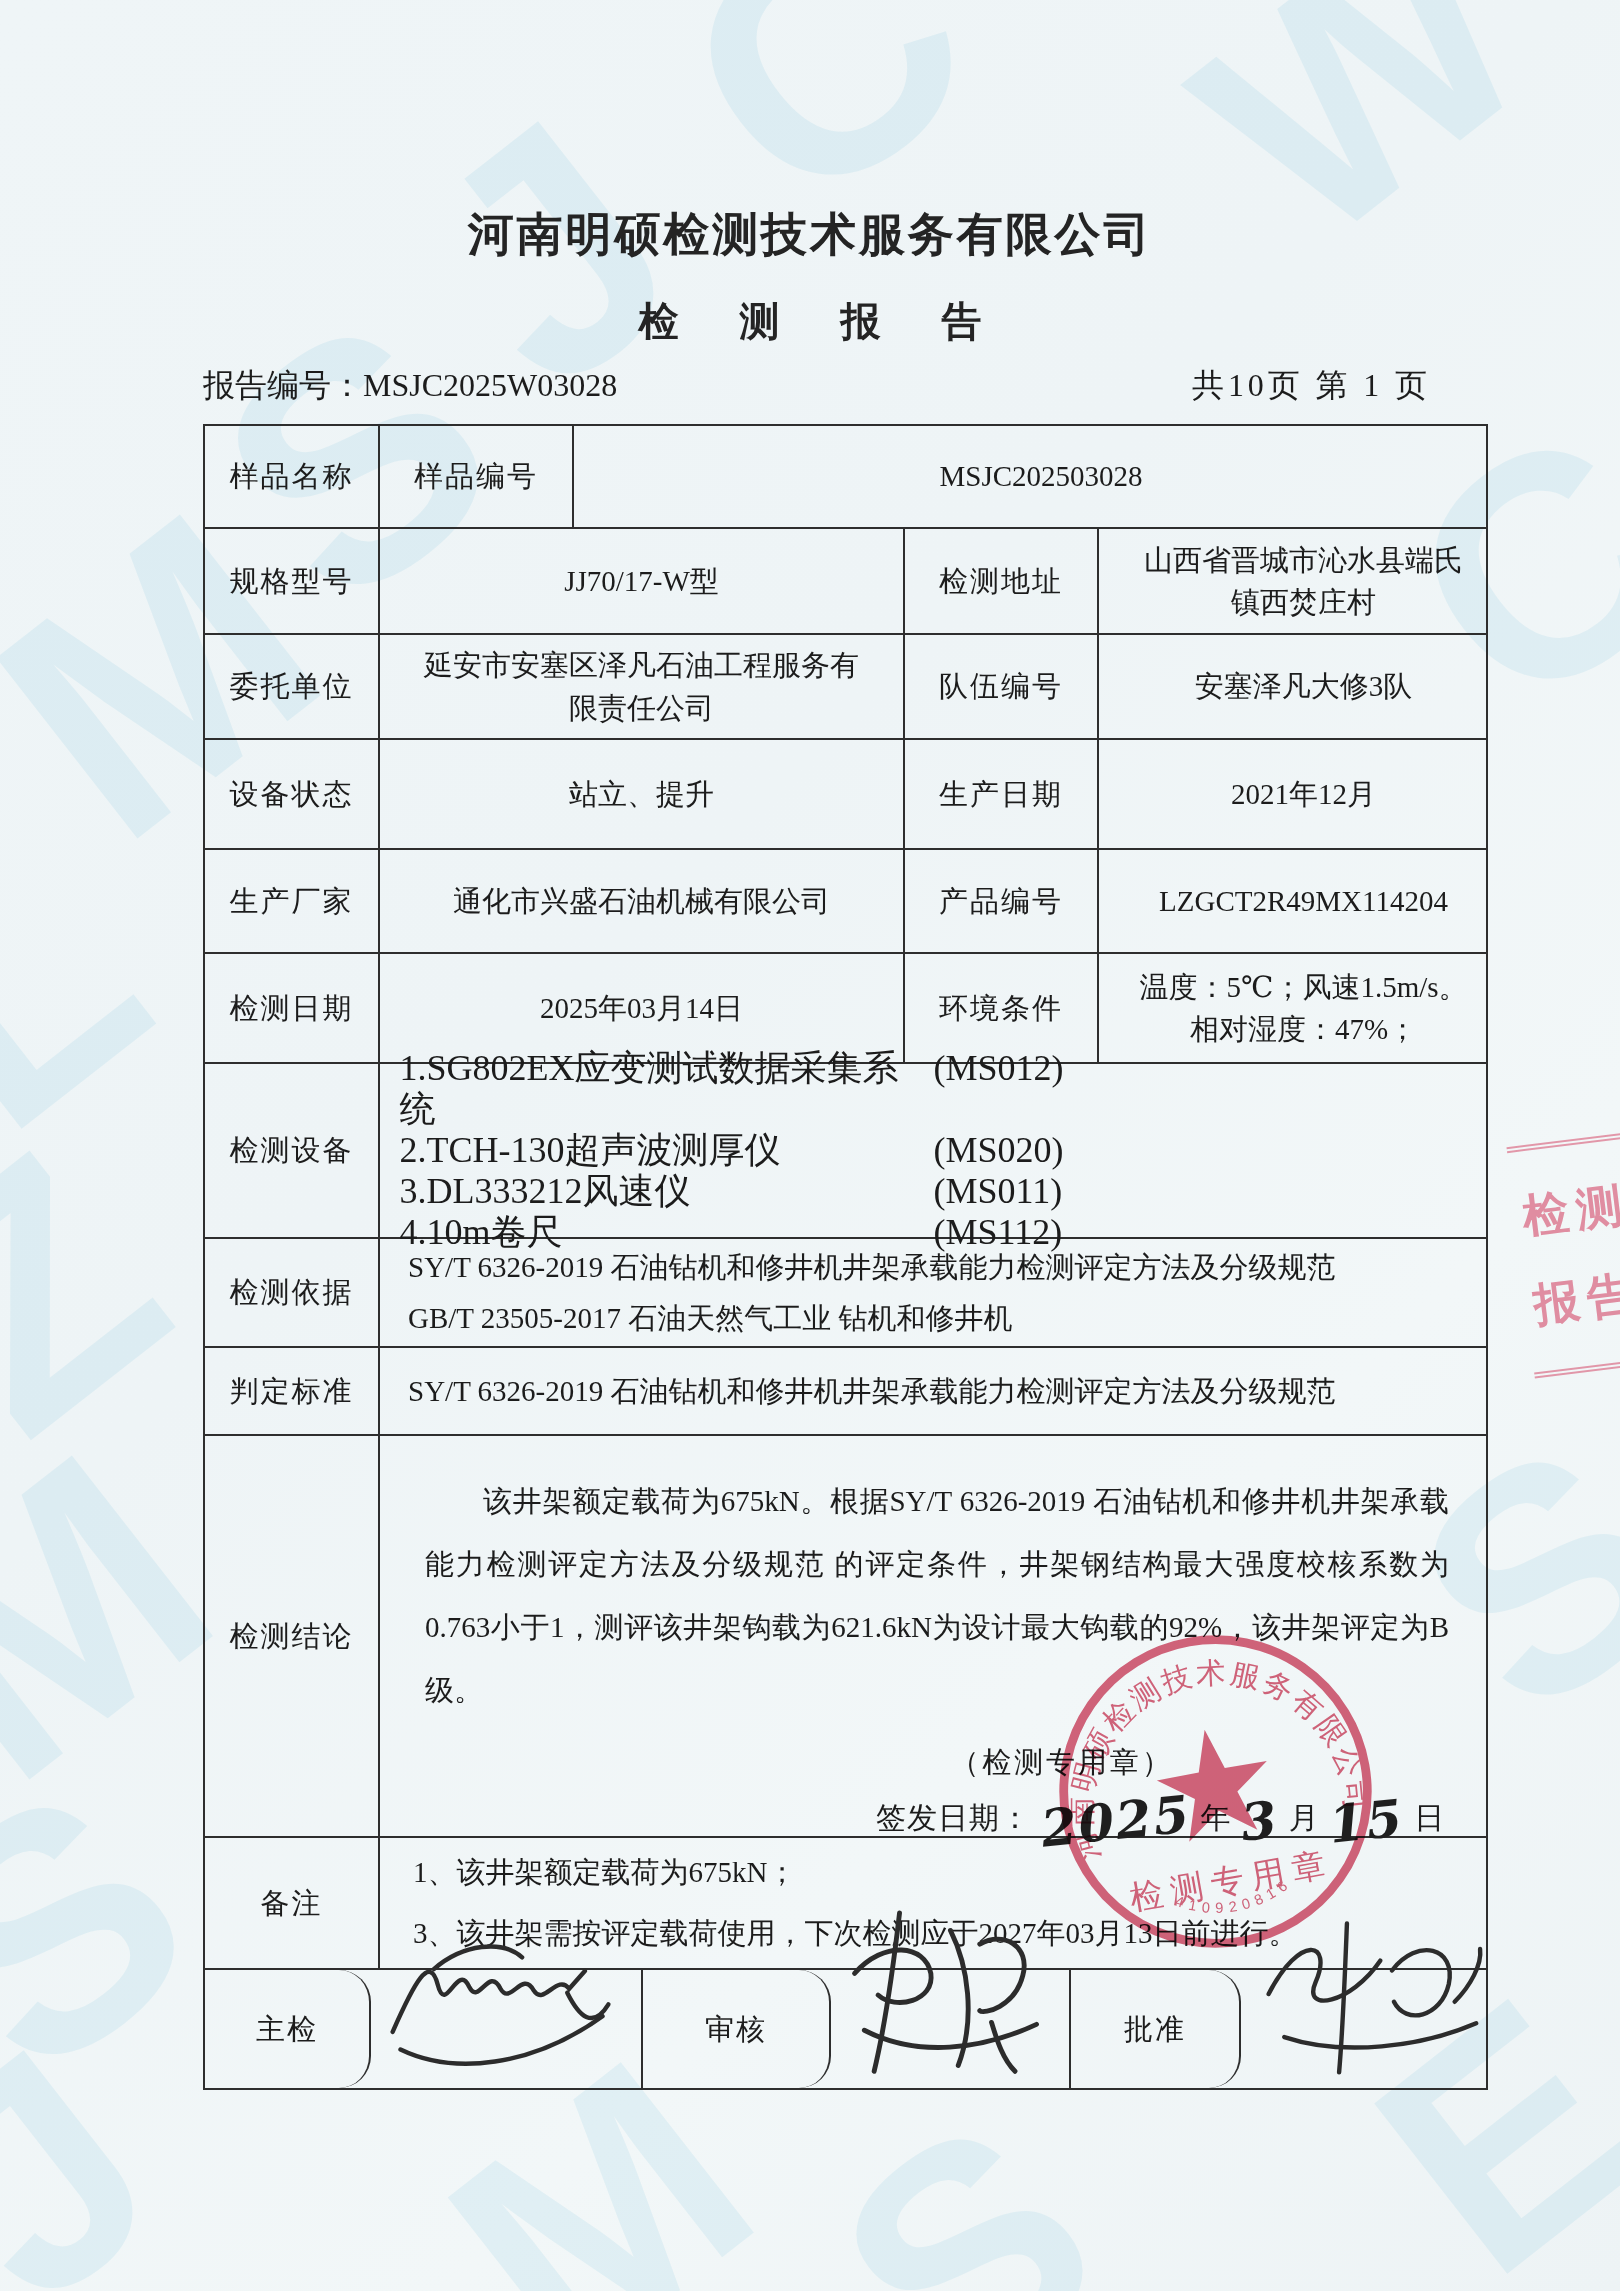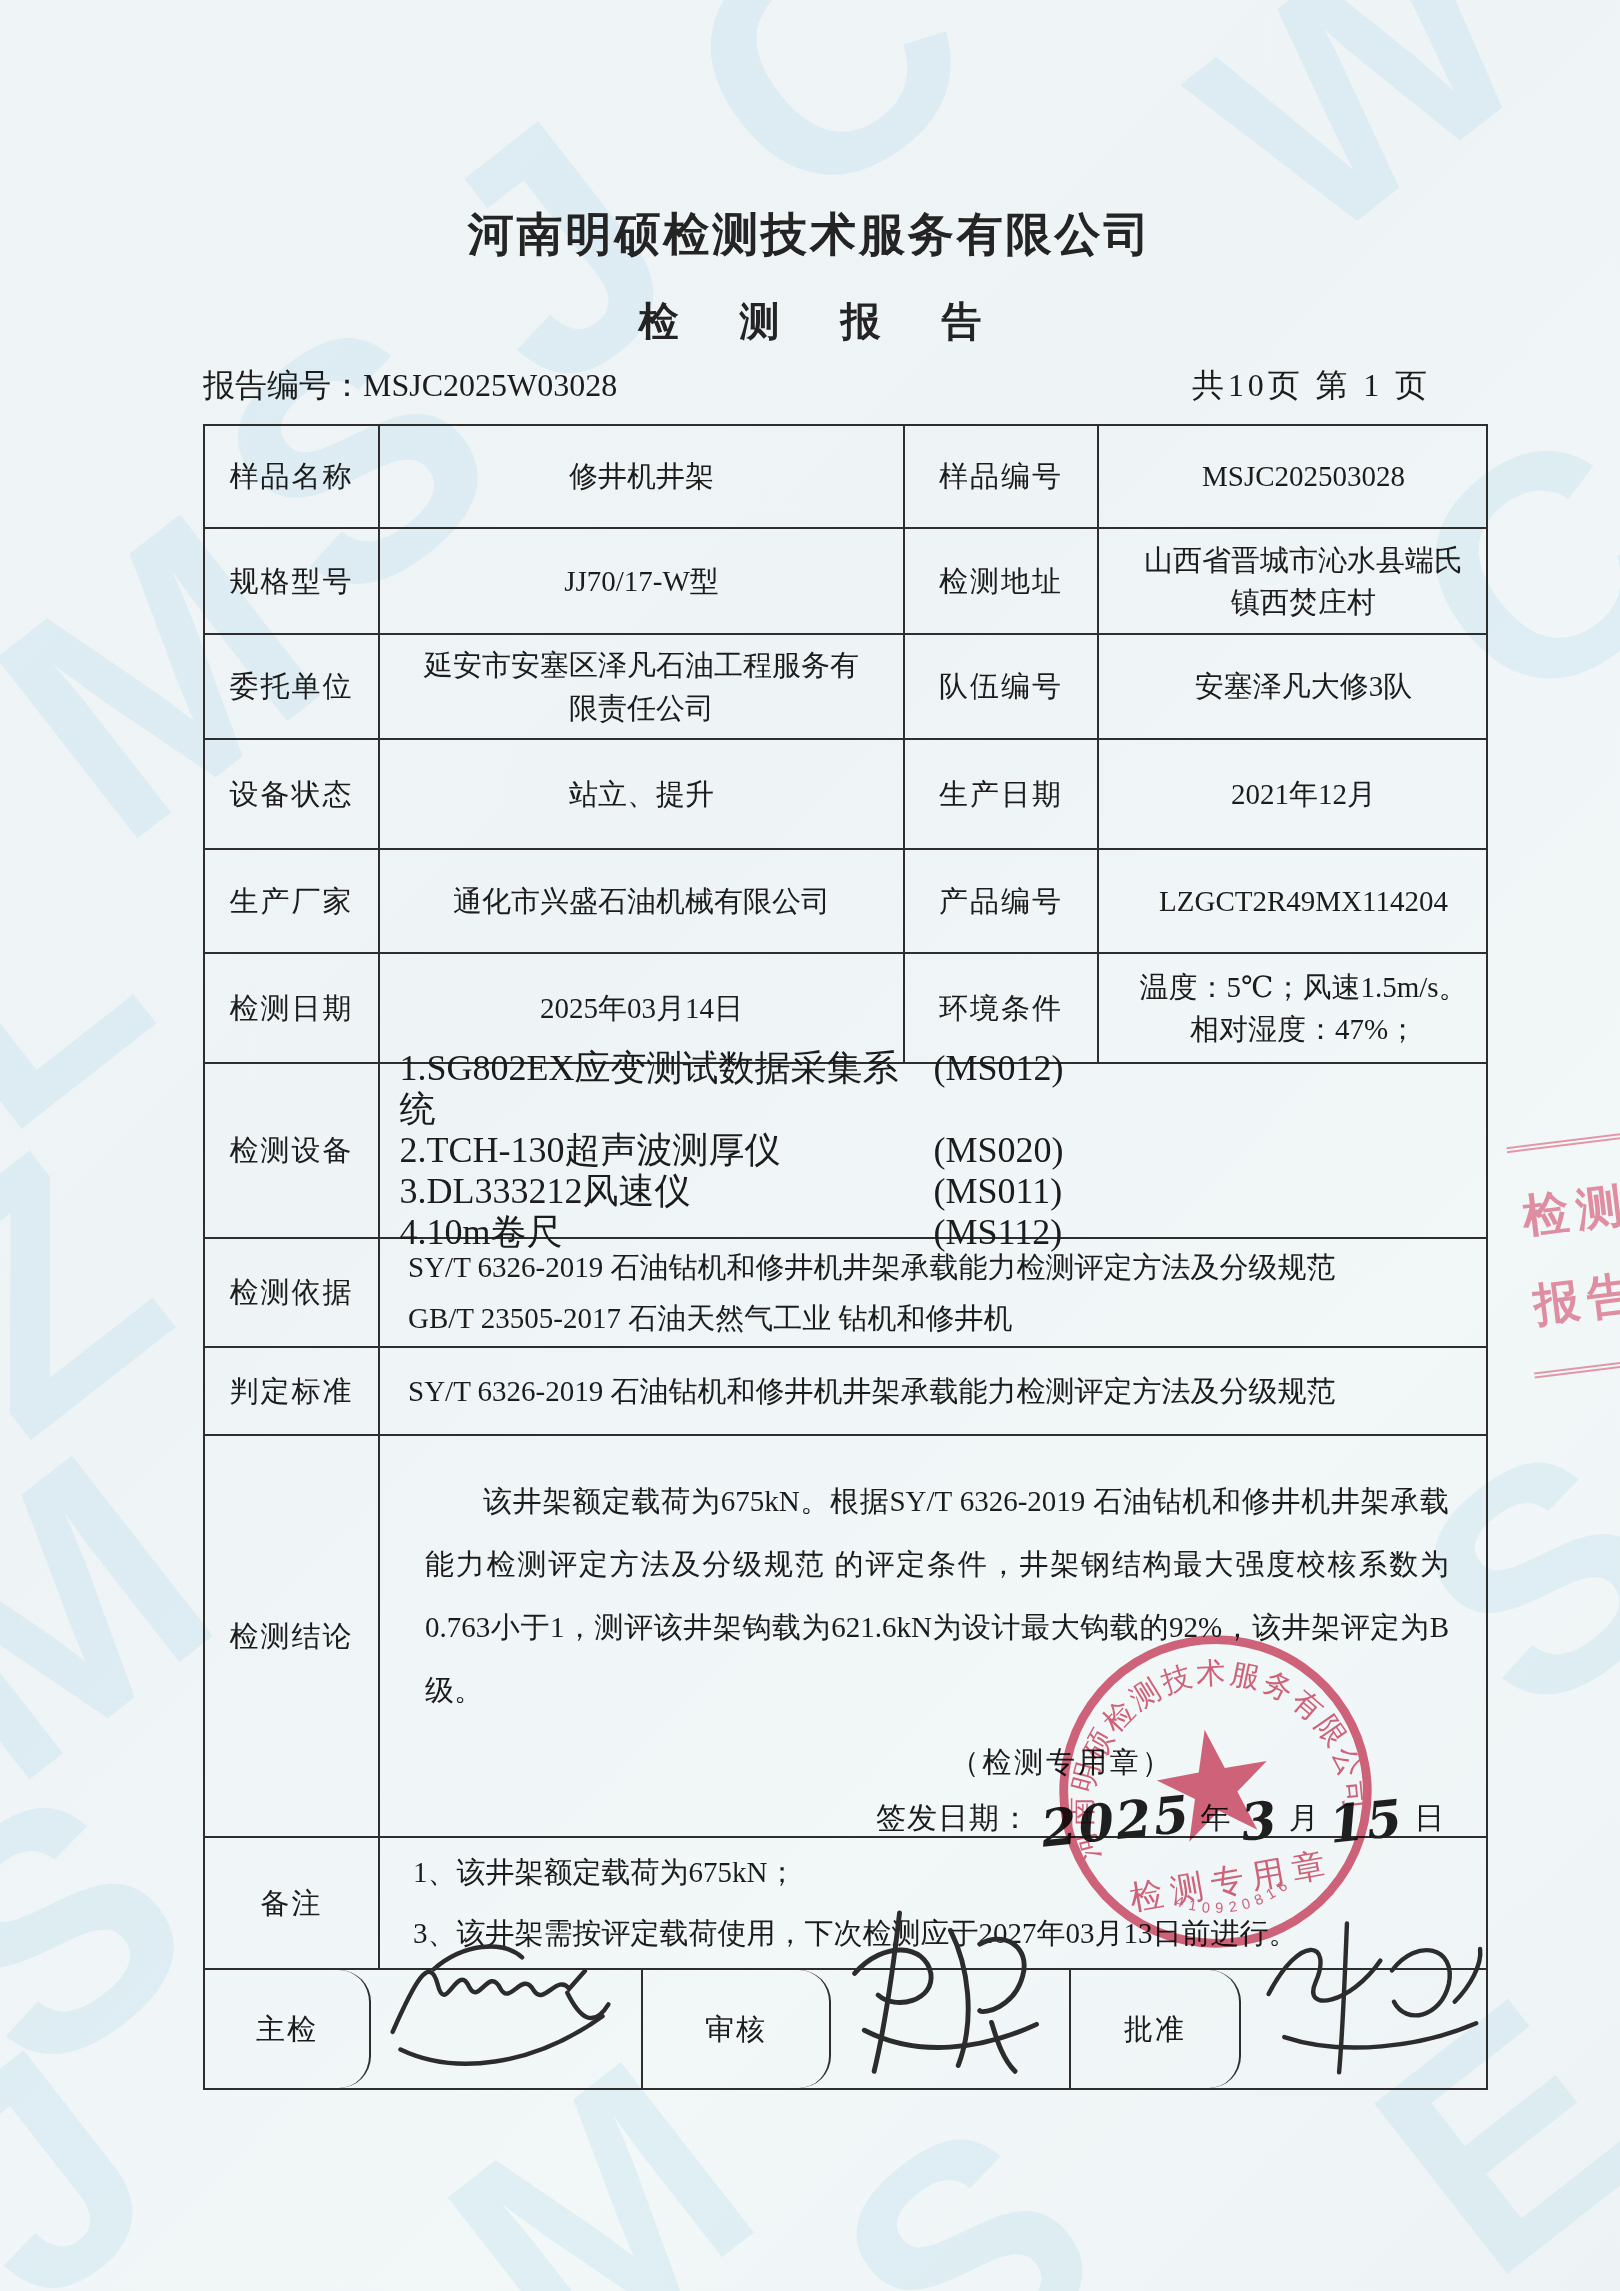--- a/index.html
+++ b/index.html
@@ -143,21 +143,20 @@
   <div class="doc-title">检 测 报 告</div>
   <div class="report-line">
     <span><span>报告编号：</span><span>MSJC2025W03028</span></span>
     <span class="pagination">共10页 第 1 页</span>
   </div>
 
   <div class="tbl">
 
     <div class="row" style="height:103px;">
       <div class="cell lbl w-l1">样品名称</div>
-      <div class="cell w-v1">修井机井架</div>
       <div class="cell lbl w-l2">样品编号</div>
       <div class="cell w-v2">MSJC202503028</div>
     </div>
     <div class="row" style="height:106px;">
       <div class="cell lbl w-l1">规格型号</div>
       <div class="cell w-v1">JJ70/17-W型</div>
       <div class="cell lbl w-l2">检测地址</div>
       <div class="cell w-v2">山西省晋城市沁水县端氏
 镇西焚庄村</div>
     </div>

